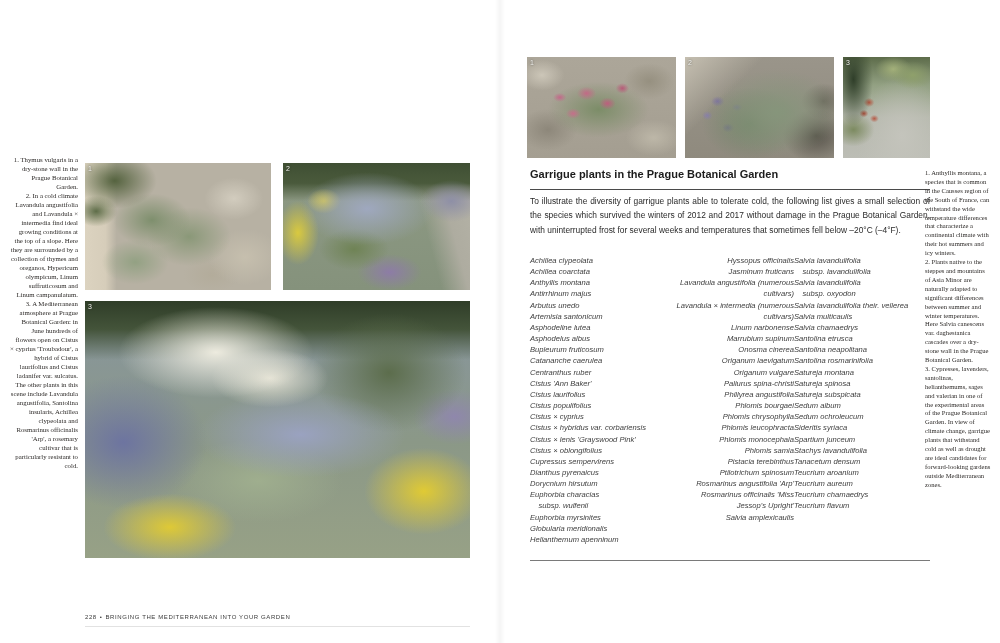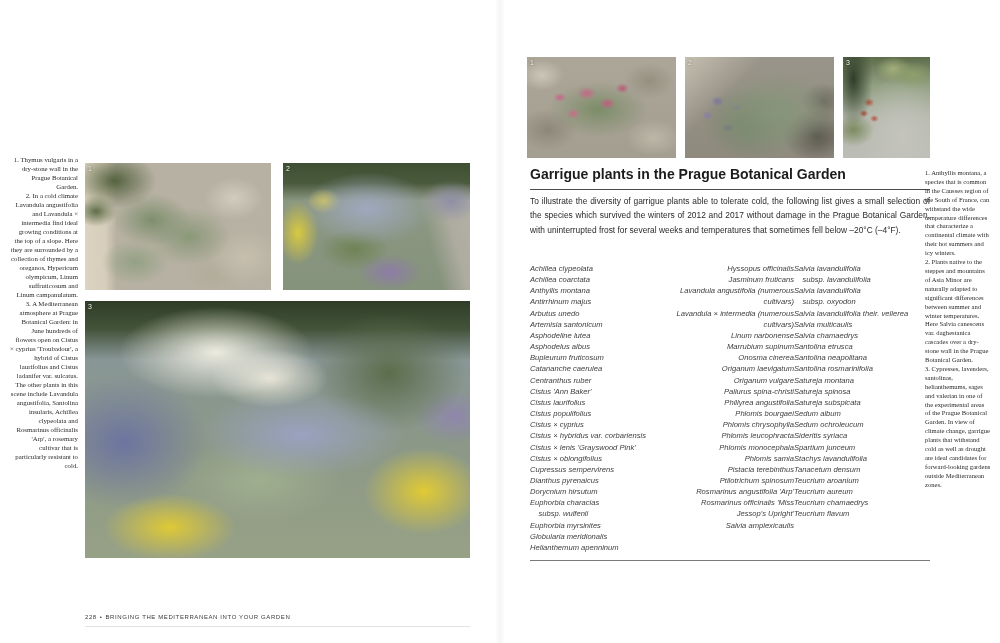--- a/index.html
+++ b/index.html
@@ -85,28 +85,28 @@
       radial-gradient(26px 18px at 58% 12%,#a3b07a 0%,rgba(163,176,122,0) 70%),
       radial-gradient(7px 6px at 30% 45%,#b2543e 0%,rgba(178,84,62,0) 75%),
       radial-gradient(6px 5px at 24% 56%,#a84b38 0%,rgba(168,75,56,0) 75%),
       radial-gradient(6px 5px at 36% 61%,#b65844 0%,rgba(182,88,68,0) 75%),
       radial-gradient(30px 24px at 12% 72%,#7c8a60 0%,rgba(124,138,96,0) 70%),
       radial-gradient(62px 78px at 68% 78%,#c4c4bc 0%,rgba(196,196,188,0) 75%),
       linear-gradient(180deg,#5d6c4a 0%,#93a183 28%,#b4b7ab 60%,#bcbdb5 100%);}
 
   
   .heading{position:absolute;left:530px;top:168px;width:400px;margin:0;
-           font-size:14px;line-height:12px;font-weight:bold;color:#1c1c1c;}
+           font-size:11px;line-height:12px;font-weight:bold;color:#1c1c1c;}
   .rule{position:absolute;left:530px;width:400px;height:0;border:none;
         border-top:1px solid #4a4a4a;margin:0;}
   .rule-heading{top:189px;}
   .rule-bottom{top:560px;border-top-color:#7a7a7a;}
   .intro{position:absolute;left:530px;top:194px;width:400px;margin:0;
          font-size:8.4px;line-height:14.3px;text-align:justify;color:#2a2a2a;}
-  .species{position:absolute;left:530px;top:263px;width:400px;display:flex;}
+  .species{position:absolute;left:530px;top:255px;width:400px;display:flex;}
   .species ul{margin:0;padding:0;list-style:none;}
   .species ul li{white-space:pre;font-style:italic;font-size:7.6px;line-height:11.15px;color:#3d3d3d;}
   .col-1{width:132px;}
   .col-2{width:132px;text-align:right;}
   .col-3{width:136px;}
 
   
   .footer{position:absolute;left:85px;top:614px;font-size:6px;letter-spacing:0.6px;
           color:#3a3a3a;font-family:"Liberation Sans",sans-serif;}
   .footer .sep{margin:0 3px;}

